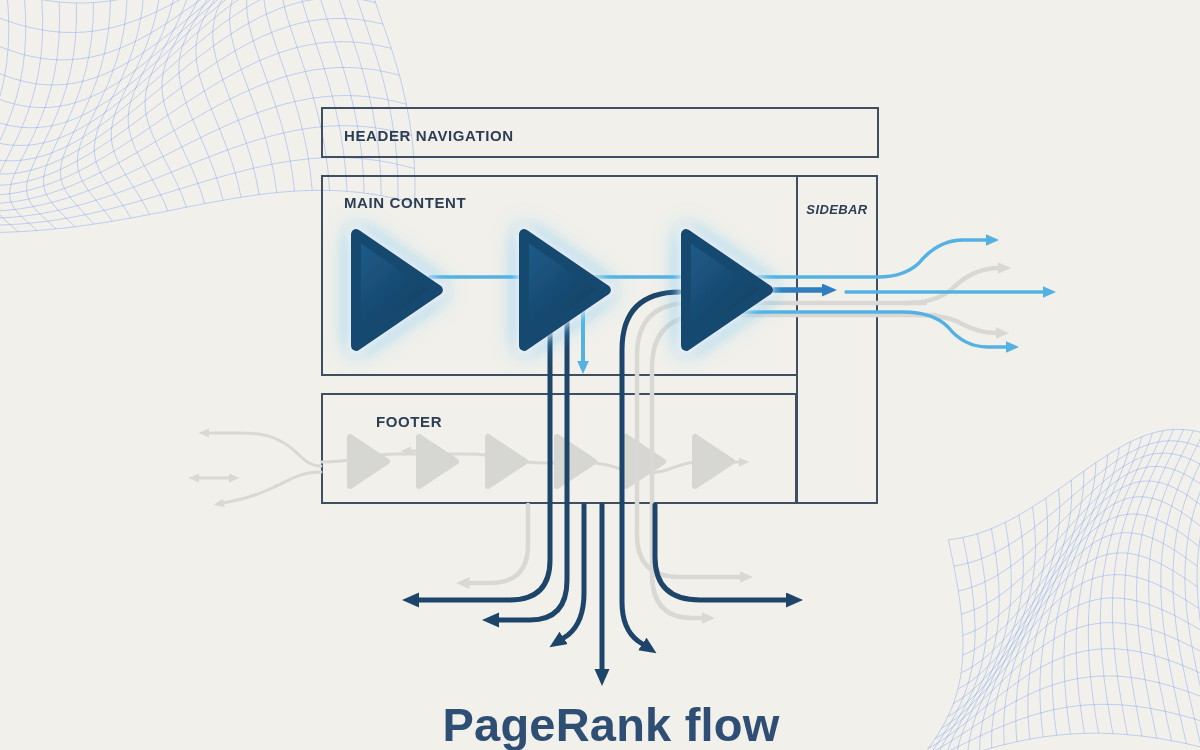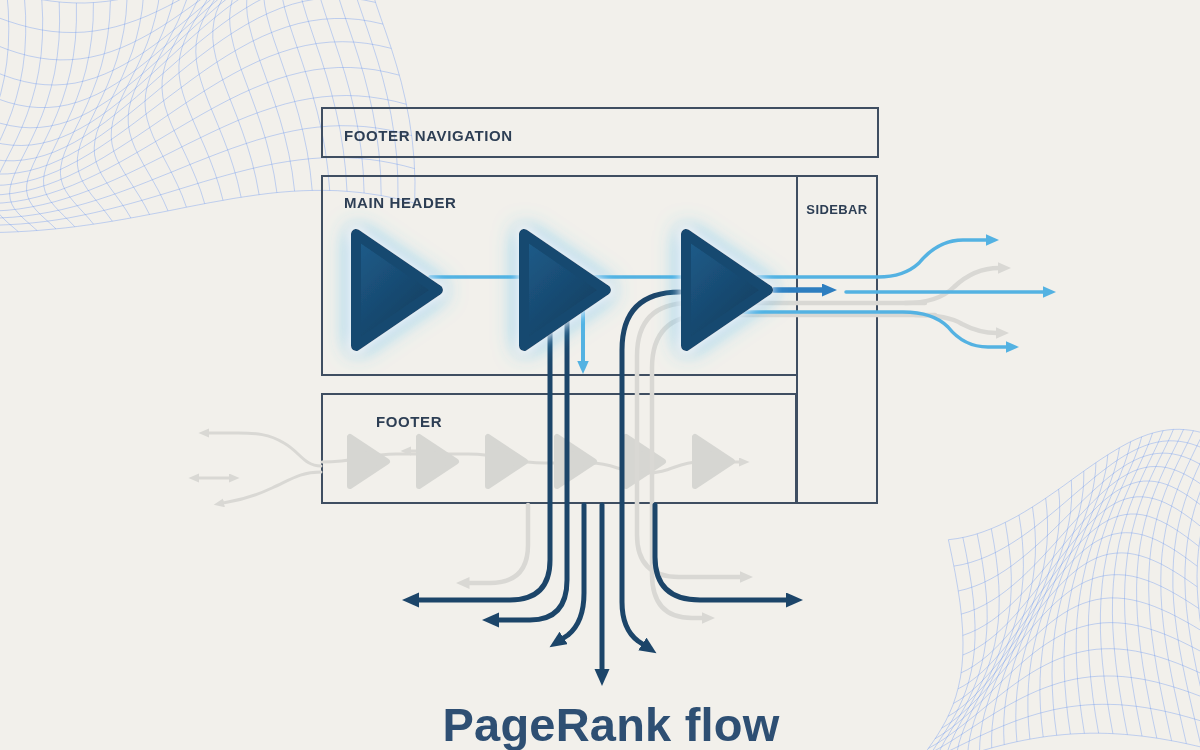--- a/index.html
+++ b/index.html
@@ -212,17 +212,17 @@
     <path class="ln connector" filter="url(#fGlowLine)" d="M442,291 L520,291"></path>
   </g>
 
   <g>
     <polygon class="node" points="356,234 356,346 438,290"></polygon>
     <polygon class="node" points="524,234 524,346 606,290"></polygon>
     <polygon class="node" points="686,234 686,346 768,290"></polygon>
   </g>
 </svg>
 
-<div class="lbl" style="left:344px;top:127px;">FOOTER NAVIGATION</div>
-<div class="lbl" style="left:344px;top:194px;">MAIN HEADER</div>
-<div class="lbl lbl-sidebar" style="left:797px;top:202px;width:80px;text-align:center;">SIDEBAR</div>
+<div class="lbl" style="left:344px;top:127px;">HEADER NAVIGATION</div>
+<div class="lbl" style="left:344px;top:194px;">MAIN CONTENT</div>
+<div class="lbl lbl-sidebar" style="left:797px;top:202px;width:80px;text-align:center;font-style:italic;">SIDEBAR</div>
 <div class="lbl" style="left:344px;top:413px;margin-left:32px;">FOOTER</div>
 <div id="page-title">PageRank flow</div>
 
 </body></html>

